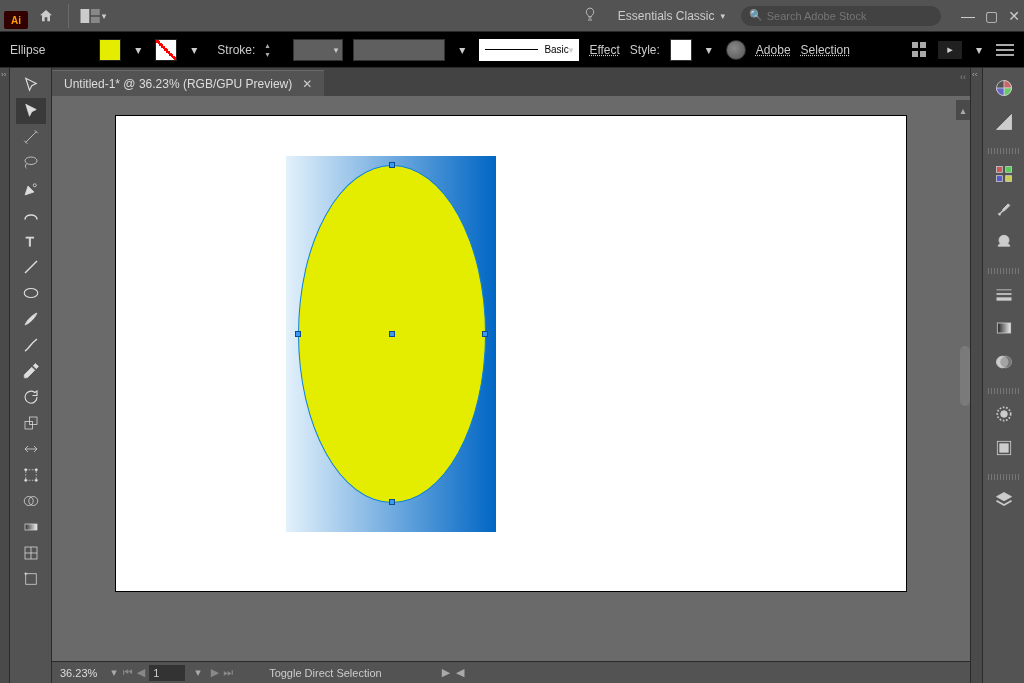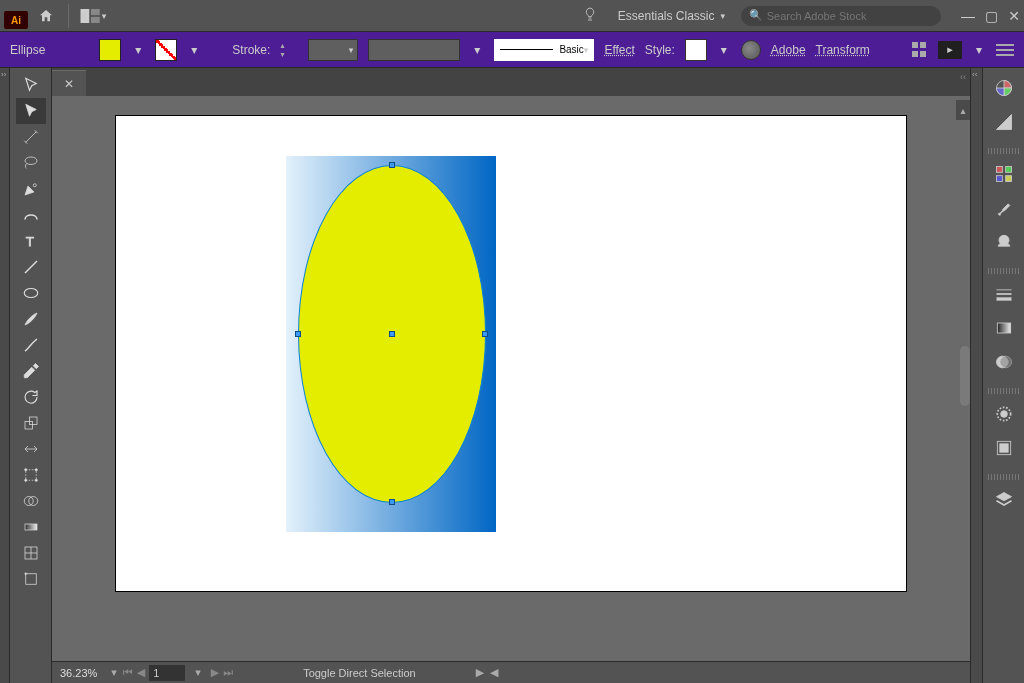--- a/index.html
+++ b/index.html
@@ -18,28 +18,28 @@
 .search-stock { width:200px; height:20px; background:#424242; border-radius:10px; display:flex; align-items:center; padding:0 8px; color:#aaa; font-size:11px; gap:4px;}
 .search-stock input { background:transparent; border:none; color:#ccc; font-size:11px; outline:none; width:100%; }
 .win-controls { display:flex; gap:10px; margin-left:14px; color:#ccc;}
 .win-controls span { cursor:pointer; font-size:14px; }
 
 
 .menubar { height:28px; background:#535353; display:flex; align-items:center; padding:0 6px; gap:4px; font-size:13px; color:#e6e6e6; border-bottom:1px solid #2a2a2a;}
 .menubar .mitem { padding:4px 10px; cursor:pointer; }
 
 
-.controlbar { height:36px; background:#4c1d95; display:flex; align-items:center; padding:0 10px; gap:10px; font-size:12px; color:#ccc; border-bottom:1px solid #2a2a2a;}
+.controlbar { height:36px; background:#000000; display:flex; align-items:center; padding:0 10px; gap:10px; font-size:12px; color:#ccc; border-bottom:1px solid #2a2a2a;}
 .sel-label { color:#ccc; }
 .swatch { width:22px; height:22px; border:1px solid #222; display:inline-block;}
 .swatch.fill { background:#e4ed00;}
 .swatch.stroke { background:#fff; position:relative;}
 .swatch.stroke::after { content:""; position:absolute; left:0; top:0; right:0; bottom:0; background:linear-gradient(to top right, transparent 45%, red 45%, red 55%, transparent 55%);}
 .dd { width:14px; height:22px; display:flex; align-items:center; justify-content:center; cursor:pointer; color:#ccc;}
-.stroke-label { margin-left:21px;}
+.stroke-label { margin-left:6px;}
 .num-stepper { width:18px; height:22px; display:flex; flex-direction:column; justify-content:center; gap:0px; color:#aaa; font-size:8px; cursor:pointer;}
 .wide-dd { width:50px; height:22px; background:#5f5f5f; border:1px solid #333; cursor:pointer; display:flex; align-items:center; justify-content:flex-end; padding-right:4px; color:#ccc; font-size:9px;}
 .wider-dd { width:92px; height:22px; background:#5f5f5f; border:1px solid #333; cursor:pointer;}
 .brush-dd { width:100px; height:22px; background:#fff; display:flex; align-items:center; padding:0 6px; font-size:10px; color:#000; justify-content:flex-end; cursor:pointer;}
 .brush-dd .line { flex:1; height:1px; background:#000; margin-right:6px;}
 .op-label { }
 .doc-swatch { width:22px; height:22px; background:#fff; border:1px solid #333;}
 .globe { width:20px; height:20px; border-radius:50%; background:radial-gradient(circle at 40% 40%, #888, #555); border:1px solid #333; cursor:pointer;}
 .linklabel { text-decoration:underline dotted; cursor:pointer; }
 .ctrl-right { margin-left:auto; display:flex; align-items:center; gap:10px;}
@@ -82,21 +82,21 @@
 .h-c { left:337px; top:235px;}
 .collapse-arrow { position:absolute; right:0; top:4px; width:14px; height:20px; background:#4a4a4a; color:#aaa; font-size:10px; display:flex; align-items:center; justify-content:center; cursor:pointer;}
 .scroll-thumb { position:absolute; right:0; top:250px; width:10px; height:60px; background:#7a7a7a; border-radius:5px;}
 
 
 .statusbar { height:22px; background:#535353; display:flex; align-items:center; font-size:11px; color:#ddd; border-top:1px solid #2a2a2a;}
 .statusbar .zoom { padding:0 8px; }
 .statusbar .sb-dd { padding:0 6px; cursor:pointer; color:#aaa;}
 .statusbar .navset { display:flex; align-items:center; gap:4px; color:#888;}
 .statusbar .navset .pg { width:36px; height:16px; background:#333; color:#ccc; display:flex; align-items:center; padding:0 4px; font-size:11px;}
-.statusbar .hint { margin-left:70px; color:#ccc;}
+.statusbar .hint { margin-left:36px; color:#ccc;}
 .statusbar .sb-arrow { margin-left:60px; color:#aaa; cursor:pointer;}
 .statusbar .sb-scroll { flex:1; }
 
 
 .right-strip { width:12px; background:#4a4a4a; border-left:1px solid #2a2a2a; position:relative;}
 .right-strip .chev { position:absolute; top:2px; left:1px; font-size:8px; color:#aaa;}
 .rightdock { width:42px; background:#535353; border-left:1px solid #2a2a2a; display:flex; flex-direction:column; align-items:center; padding-top:6px; gap:6px;}
 .dock-group-label { width:32px; height:6px; background:repeating-linear-gradient(90deg,#777,#777 1px,transparent 1px,transparent 3px); margin-top:6px;}
 .dockbtn { width:30px; height:28px; display:flex; align-items:center; justify-content:center; cursor:pointer; color:#ccc;}
 .dockbtn svg { width:20px; height:20px; fill:#ccc; stroke:#ccc;}
@@ -165,21 +165,21 @@
       <span class="line"></span>
       <span>Basic</span>
       <span class="caret">▾</span>
     </div>
     <span class="op-label linklabel">Effect</span>
     <span>Style:</span>
     <span class="doc-swatch"></span>
     <span class="dd">▾</span>
     <span class="globe"></span>
     <span class="linklabel">Adobe</span>
-    <span class="linklabel">Transform</span>
+    <span class="linklabel">Selection</span>
     <div class="ctrl-right">
       <div class="grid-icon">
           <span></span>
           <span></span>
           <span></span>
           <span></span>
         </div>
       <div class="isolate-icon">
           <span class="arrow">▸</span>
         </div>
@@ -315,20 +315,21 @@
             <rect x="5" y="5" width="14" height="14" fill="none" stroke="#ddd"></rect>
             <line x1="3" y1="5" x2="7" y2="5" stroke="#ddd"></line>
             <line x1="5" y1="3" x2="5" y2="7" stroke="#ddd"></line>
           </svg>
         </div>
     </div>
 
     <div class="docarea">
       <div class="tabbar">
         <div class="tab">
+          <span>Untitled-1* @ 36.23% (RGB/GPU Preview)</span>
           <span class="close">✕</span>
         </div>
         <span class="chevrons">‹‹</span>
       </div>
       <div class="canvas-wrap">
         <div class="canvas-scroll">
           <div class="whitepage"></div>
           <div class="art-rect"></div>
           <div class="art-ellipse"></div>
           <div class="handle h-t"></div>

